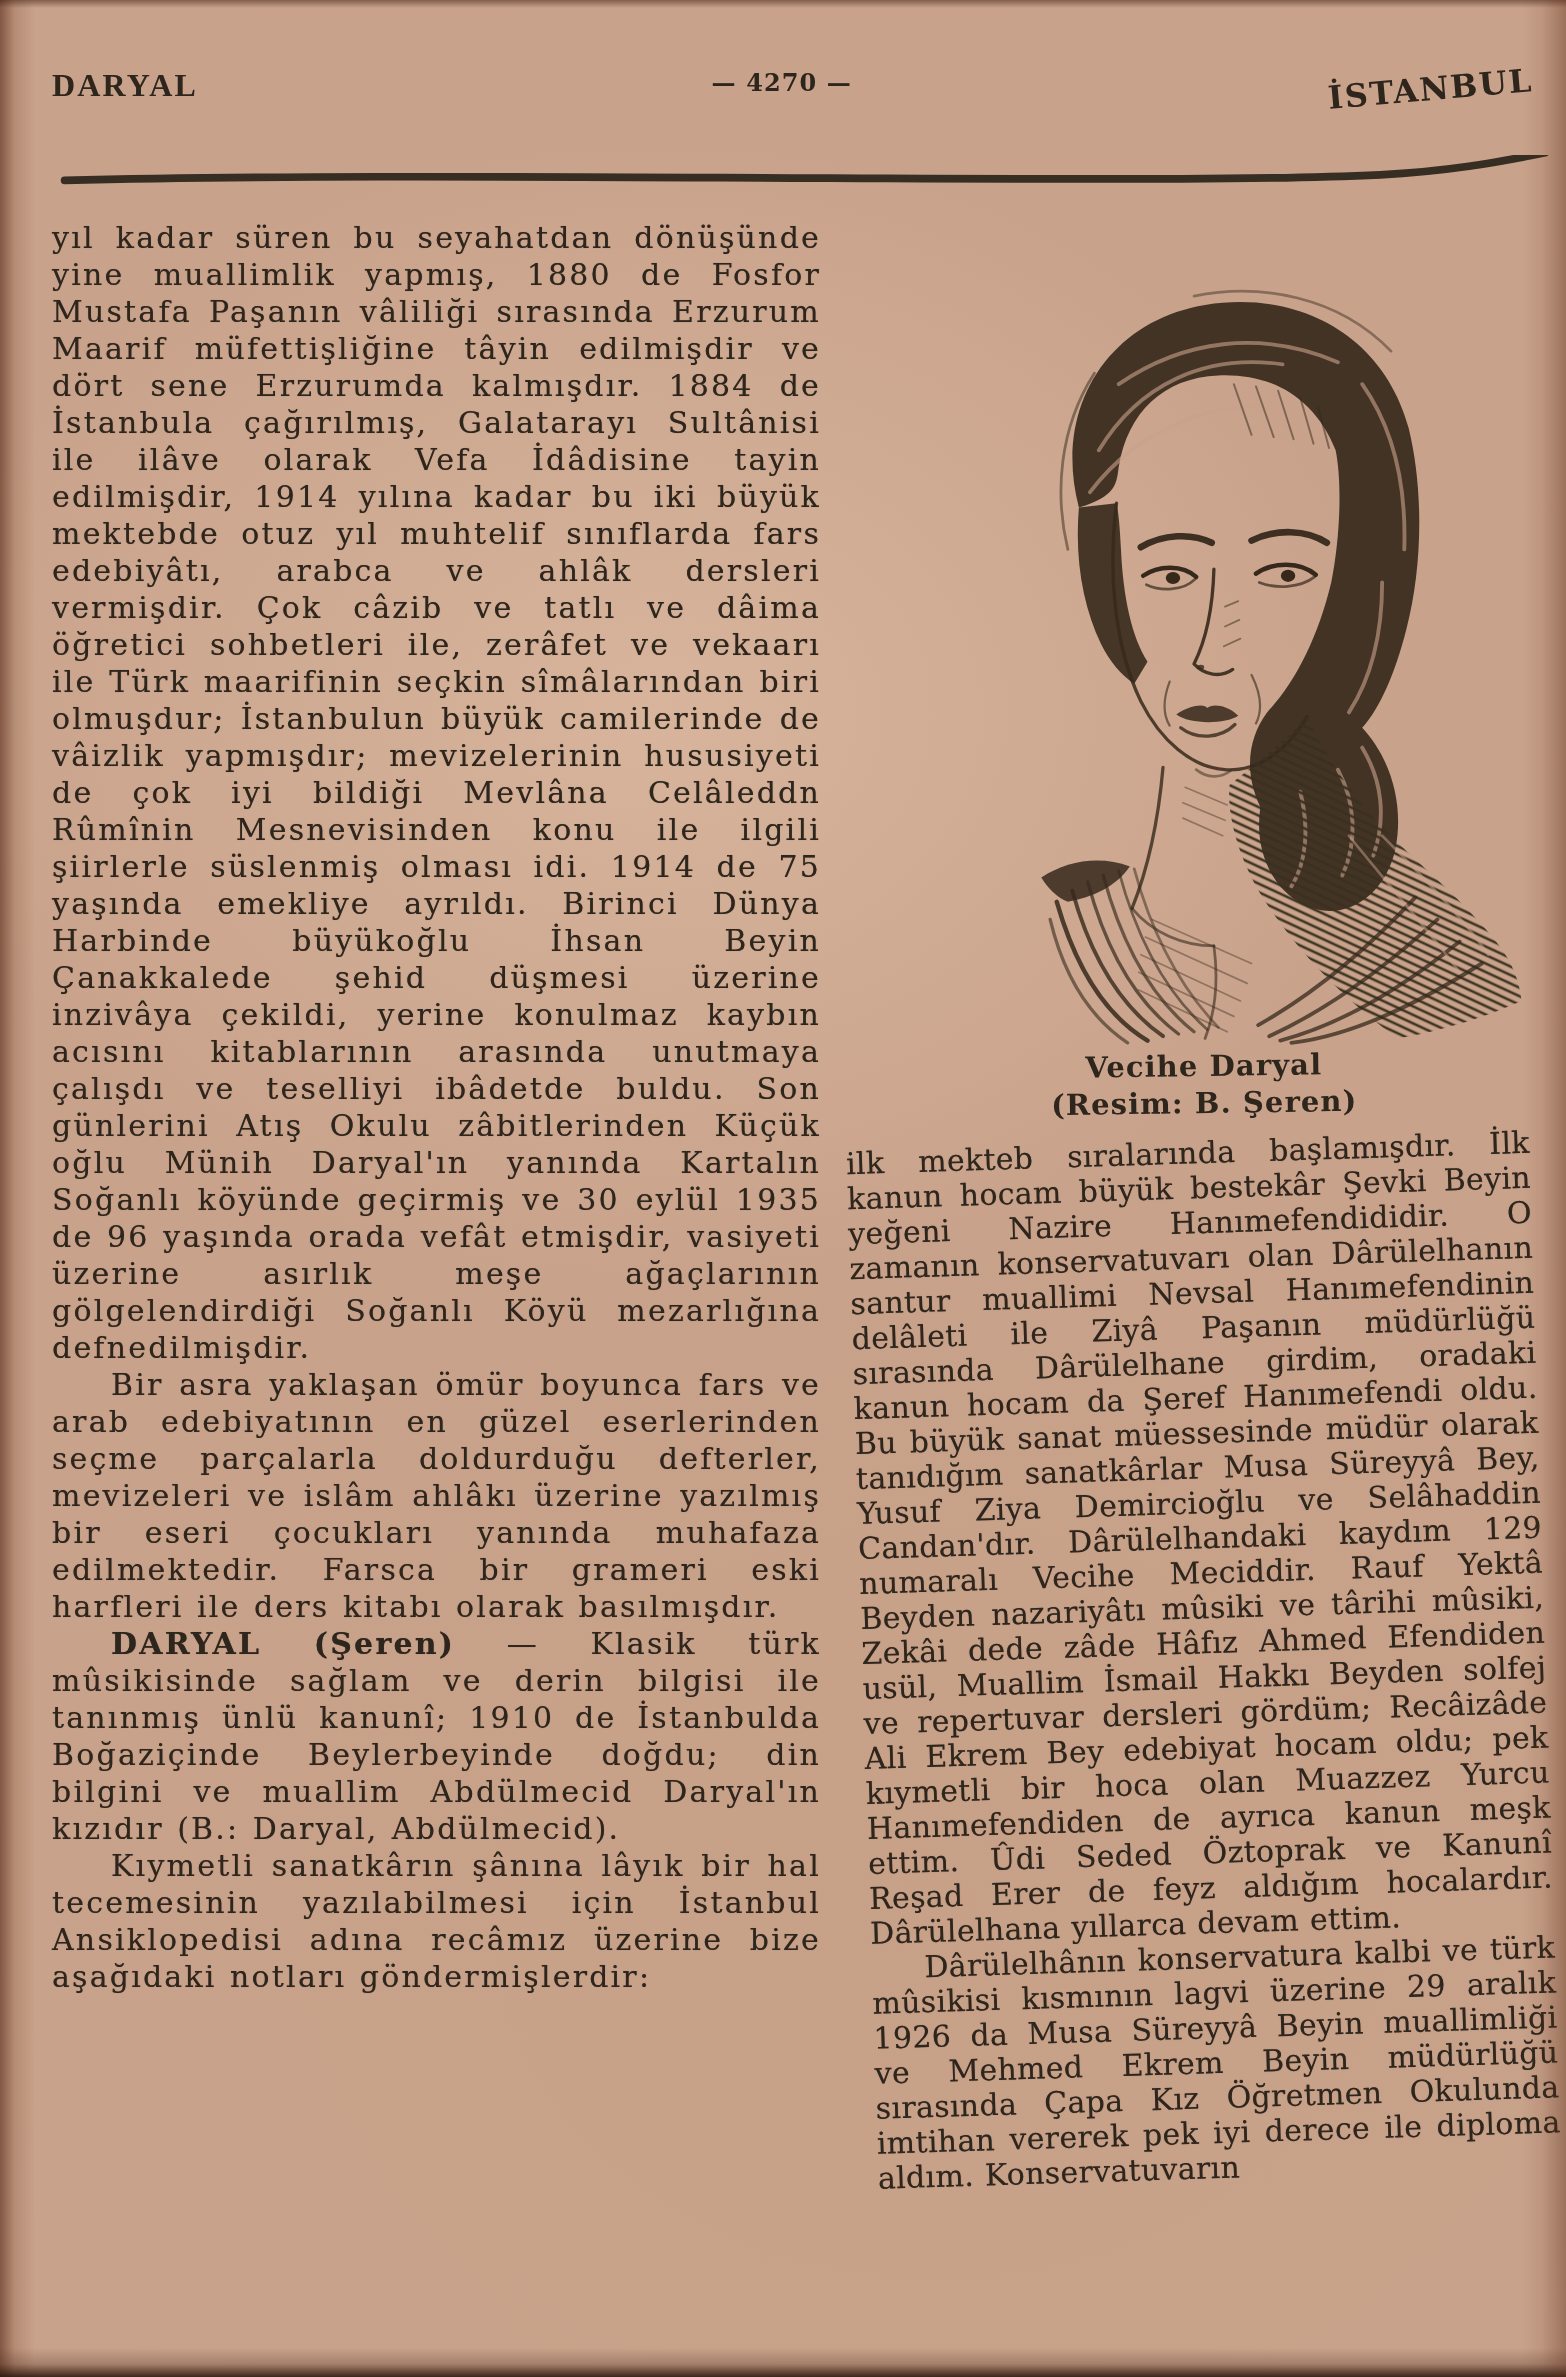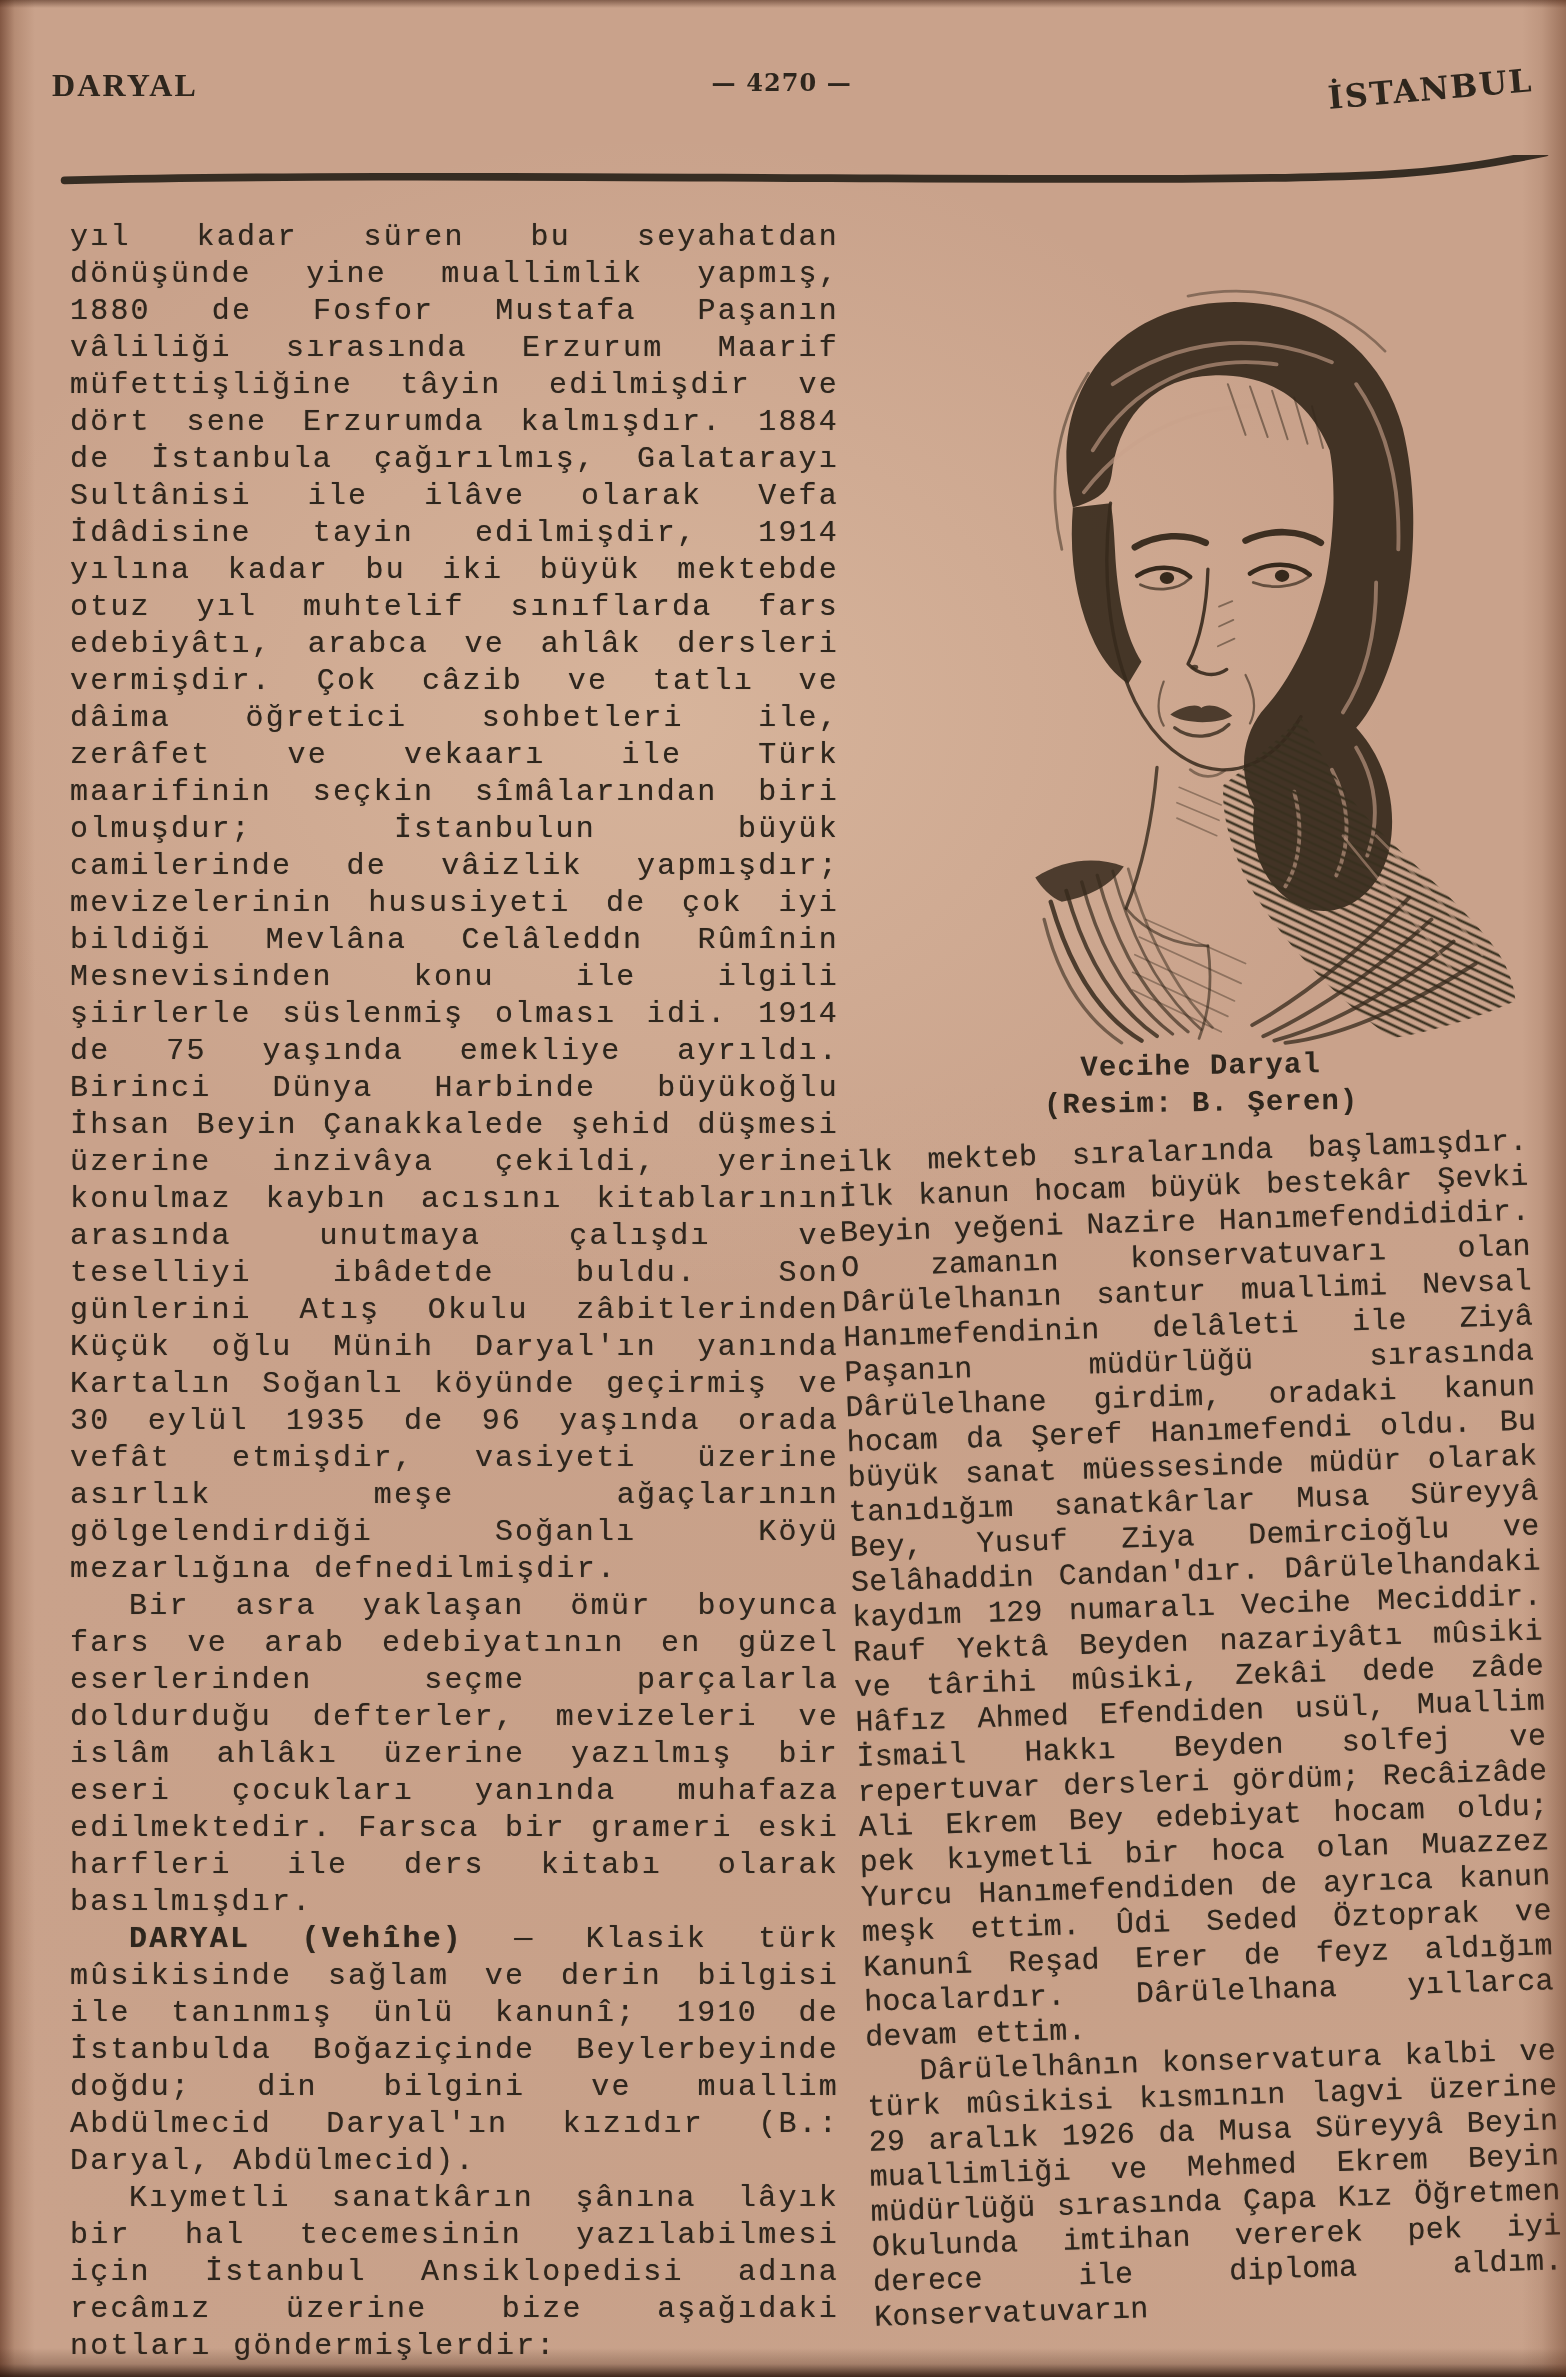--- a/index.html
+++ b/index.html
@@ -25,21 +25,21 @@
 
   .hdr{position:absolute;top:64px;left:52px;right:32px;height:44px;
        font-weight:bold;z-index:2;}
   .hdr-left{position:absolute;left:0;top:3.3px;font-size:32px;letter-spacing:2.2px;font-family:Liberation Serif, serif;}
   .hdr-center{position:absolute;left:50%;transform:translateX(-58%);top:4.4px;font-size:24px;letter-spacing:1.1px;}
   .hdr-right{position:absolute;right:0;top:-3.3px;font-size:32px;letter-spacing:1.7px;
              transform:rotate(-5deg);transform-origin:100% 100%;}
 
   .rule-wrap{position:absolute;top:155px;left:59px;width:1494px;height:44px;z-index:2;}
 
-  .columns{position:absolute;top:219px;left:70px;right:20px;display:flex;gap:17px;z-index:1;font-family:Liberation Mono, monospace;}
+  .columns{position:absolute;top:219px;left:52px;right:20px;display:flex;gap:41px;z-index:1;}
   .col-left{width:769px;flex:none;}
   .col-right{flex:1;min-width:0;}
 
   p{margin:0;text-align:justify;font-size:30px;line-height:37px;
     text-shadow:0 0 0.7px rgba(46,38,29,0.55);}
   .col-left p{letter-spacing:2.2px;word-spacing:1.7px;}
   .ind{text-indent:59px;}
   .entry b{font-weight:bold;letter-spacing:2.2px;}
 
   figure{margin:0;}
@@ -70,21 +70,21 @@
     <svg width="1494" height="44" viewBox="0 0 2712 80">
       <path d="M 8 46 C 420 36 900 40 1400 42 C 1900 44 2180 46 2400 36 C 2520 30 2610 14 2700 -4" fill="none" stroke="#2b231b" stroke-width="14" stroke-linecap="round" opacity="0.93"></path>
     </svg>
   </div>
 
   <main class="columns">
 
     <section class="col-left">
       <p>yıl kadar süren bu seyahatdan dönüşünde yine muallimlik yapmış, 1880 de Fosfor Mustafa Paşanın vâliliği sırasında Erzurum Maarif müfettişliğine tâyin edilmişdir ve dört sene Erzurumda kalmışdır. 1884 de İstanbula çağırılmış, Galatarayı Sultânisi ile ilâve olarak Vefa İdâdisine tayin edilmişdir, 1914 yılına kadar bu iki büyük mektebde otuz yıl muhtelif sınıflarda fars edebiyâtı, arabca ve ahlâk dersleri vermişdir. Çok câzib ve tatlı ve dâima öğretici sohbetleri ile, zerâfet ve vekaarı ile Türk maarifinin seçkin sîmâlarından biri olmuşdur; İstanbulun büyük camilerinde de vâizlik yapmışdır; mevizelerinin hususiyeti de çok iyi bildiği Mevlâna Celâleddn Rûmînin Mesnevisinden konu ile ilgili şiirlerle süslenmiş olması idi. 1914 de 75 yaşında emekliye ayrıldı. Birinci Dünya Harbinde büyükoğlu İhsan Beyin Çanakkalede şehid düşmesi üzerine inzivâya çekildi, yerine konulmaz kaybın acısını kitablarının arasında unutmaya çalışdı ve teselliyi ibâdetde buldu. Son günlerini Atış Okulu zâbitlerinden Küçük oğlu Münih Daryal'ın yanında Kartalın Soğanlı köyünde geçirmiş ve 30 eylül 1935 de 96 yaşında orada vefât etmişdir, vasiyeti üzerine asırlık meşe ağaçlarının gölgelendirdiği Soğanlı Köyü mezarlığına defnedilmişdir.</p>
       <p class="ind">Bir asra yaklaşan ömür boyunca fars ve arab edebiyatının en güzel eserlerinden seçme parçalarla doldurduğu defterler, mevizeleri ve islâm ahlâkı üzerine yazılmış bir eseri çocukları yanında muhafaza edilmektedir. Farsca bir grameri eski harfleri ile ders kitabı olarak basılmışdır.</p>
-      <p class="ind entry"><b>DARYAL (Vehîhe)</b><span> — Klasik türk mûsikisinde sağlam ve derin bilgisi ile tanınmış ünlü kanunî; 1910 de İstanbulda Boğaziçinde Beylerbeyinde doğdu; din bilgini ve muallim Abdülmecid Daryal'ın kızıdır (B.: Daryal, Abdülmecid).</span></p>
+      <p class="ind entry"><b>DARYAL (Şeren)</b><span> — Klasik türk mûsikisinde sağlam ve derin bilgisi ile tanınmış ünlü kanunî; 1910 de İstanbulda Boğaziçinde Beylerbeyinde doğdu; din bilgini ve muallim Abdülmecid Daryal'ın kızıdır (B.: Daryal, Abdülmecid).</span></p>
       <p class="ind">Kıymetli sanatkârın şânına lâyık bir hal tecemesinin yazılabilmesi için İstanbul Ansiklopedisi adına recâmız üzerine bize aşağıdaki notları göndermişlerdir:</p>
     </section>
 
     <section class="col-right">
       <figure>
         <svg class="portrait" viewBox="0 0 600 750" preserveAspectRatio="none">
           <defs>
             <pattern id="hN" patternUnits="userSpaceOnUse" width="7" height="7" patternTransform="rotate(115)">
               <line x1="3.5" y1="0" x2="3.5" y2="7" stroke="#39301f" stroke-width="2.4"></line>
             </pattern>

